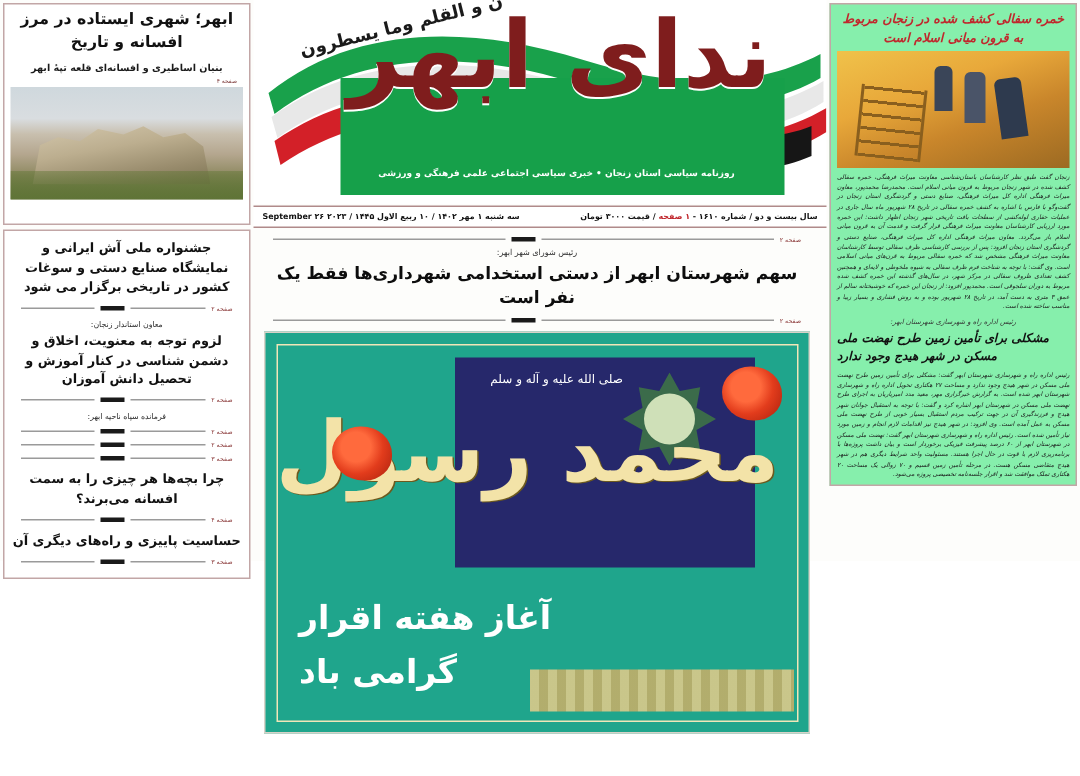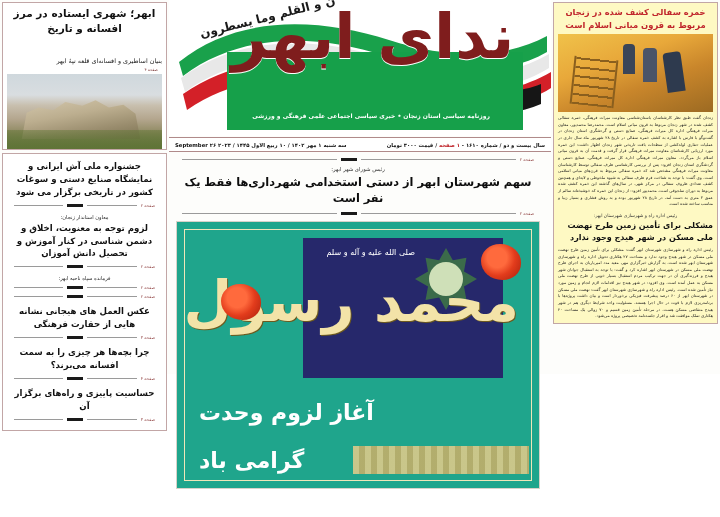--- a/index.html
+++ b/index.html
@@ -34,22 +34,22 @@
   }
   .lead-box {
     border: 1px solid #c2a6a6; background: #fff;
     padding: 3px 4px 0; margin-bottom: 3px; height: 148px; overflow: hidden;
   }
   .lead-title {
     font-size: 10.5px; font-weight: bold; line-height: 1.45;
     text-align: center; color: #111; letter-spacing: .3px;
   }
   .lead-sub {
-    font-size: 6.4px; font-weight: normal; text-align: right;
-    color: #1a1a1a; margin-top: 21px;
+    font-size: 6.4px; font-weight: bold; text-align: center;
+    color: #1a1a1a; margin-top: 5px;
   }
   .lead-pg { font-size: 4px; color: #7d3a3a; text-align: right; margin: 2px 4px; }
   .lead-photo {
     margin-top: 2px; height: 75px; width: 100%;
     background:
       linear-gradient(180deg,#cfd8dd 0%, #d9dde0 28%, #c8bfae 42%, #b4a68e 60%, #8f8a62 78%, #6d7a46 100%);
     position: relative; overflow: hidden;
   }
   .lead-photo::before {
     content:""; position:absolute; left:8%; right:14%; top:26%; bottom:14%;
@@ -153,41 +153,41 @@
   }
   .poster-salawat {
     position: absolute; right: 124px; top: 26px;
     font-size: 8px; color: #ffffff; text-align: center; line-height: 1.25;
   }
   .poster-line1, .poster-line2 {
     position: absolute; left: 22px; text-align: left;
     font-size: 22px; font-weight: bold; color: #ffffff;
   }
   .poster-line1 { top: 178px; }
-  .poster-line2 { top: 226px; }
+  .poster-line2 { top: 214px; }
   .poster-orn {
     position: absolute; right: 10px; bottom: 14px; width: 176px; height: 28px;
     background: repeating-linear-gradient(90deg,#d8c98a 0 6px,#bfae6a 6px 12px);
     opacity: .92;
   }
   .rose { position: absolute; width: 40px; height: 36px; }
   .rose::before {
     content:""; position:absolute; inset:0;
     background: radial-gradient(circle at 40% 38%, #ff6a3d 0 30%, #e23c1c 55%, #a81f0c 100%);
     border-radius: 48% 52% 46% 54%;
   }
   .rose.r1 { right: 18px; top: 22px; }
   .rose.r2 { left: 44px; top: 62px; }
 
   
   .right-col {
     position: absolute; top: 0; right: 0; width: 169px; height: 517px;
     padding: 2px;
   }
-  .r-lead { border: 1px solid #c2a6a6; background: #fef9c3; padding: 3px 4px; }
+  .r-lead { border: 1px solid #c2a6a6; background: #86efac; padding: 3px 4px; font-style: italic; }
   .r-lead-title {
     font-size: 8.4px; font-weight: bold; text-align: center;
     color: #c0272d; line-height: 1.5;
   }
   .r-photo {
     margin-top: 3px; height: 78px; width: 100%;
     background:
       linear-gradient(160deg,#f0c24a 0%, #e8a83a 35%, #c9862b 62%, #9c6a22 100%);
     position: relative; overflow: hidden;
   }
@@ -204,21 +204,21 @@
     transform: rotate(6deg);
   }
   .r-body {
     font-size: 4.1px; line-height: 1.62; text-align: justify;
     color: #1a1a1a; margin-top: 3px; direction: rtl;
     text-align-last: right; hyphens: none;
   }
   .r-head-block { margin-top: 5px; }
   .r-kicker { font-size: 4.6px; color: #333; text-align: center; margin-bottom: 2px; }
   .r-head {
-    font-size: 8px; font-weight: bold; text-align: right;
+    font-size: 8px; font-weight: bold; text-align: left;
     color: #111; line-height: 1.5;
   }
 </style>
 </head>
 <body>
 
 <div class="page">
 
   <div class="left-col">
 
@@ -262,42 +262,39 @@
         <span class="ln"></span>
       </div>
 
       <div class="sep">
         <span class="pg">صفحه ۲</span>
         <span class="ln"></span>
         <span class="blk"></span>
         <span class="ln"></span>
       </div>
 
-      <div class="news-item">
-        <div class="news-head">عکس العمل های هیجانی نشانه هایی از حقارت فرهنگی</div>
-      </div>
       <div class="sep">
         <span class="pg">صفحه ۳</span>
         <span class="ln"></span>
         <span class="blk"></span>
         <span class="ln"></span>
       </div>
 
       <div class="news-item">
         <div class="news-head">چرا بچه‌ها هر چیزی را به سمت افسانه می‌برند؟</div>
       </div>
       <div class="sep">
         <span class="pg">صفحه ۴</span>
         <span class="ln"></span>
         <span class="blk"></span>
         <span class="ln"></span>
       </div>
 
       <div class="news-item">
-        <div class="news-head">حساسیت پاییزی و راه‌های برگزار آن</div>
+        <div class="news-head">حساسیت پاییزی و راه‌های دیگری آن</div>
       </div>
       <div class="sep">
         <span class="pg">صفحه ۳</span>
         <span class="ln"></span>
         <span class="blk"></span>
         <span class="ln"></span>
       </div>
 
     </div>
   </div>
@@ -341,21 +338,21 @@
     </div>
 
     <div class="poster">
       <div class="poster-frame"></div>
       <div class="poster-navy"></div>
       <div class="poster-star"></div>
       <div class="poster-salawat">صلی الله علیه و آله و سلم</div>
       <div class="poster-calig">محمد رسول الله</div>
       <div class="rose r1"></div>
       <div class="rose r2"></div>
-      <div class="poster-line1">آغاز لزوم وحدت</div>
+      <div class="poster-line1">آغاز هفته اقرار</div>
       <div class="poster-line2">گرامی باد</div>
       <div class="poster-orn"></div>
     </div>
   </div>
 
   <div class="right-col">
     <div class="r-lead">
       <div class="r-lead-title">خمره سفالی کشف شده در زنجان مربوط به قرون میانی اسلام است</div>
       <div class="r-photo">
         <div class="ladder"></div>

